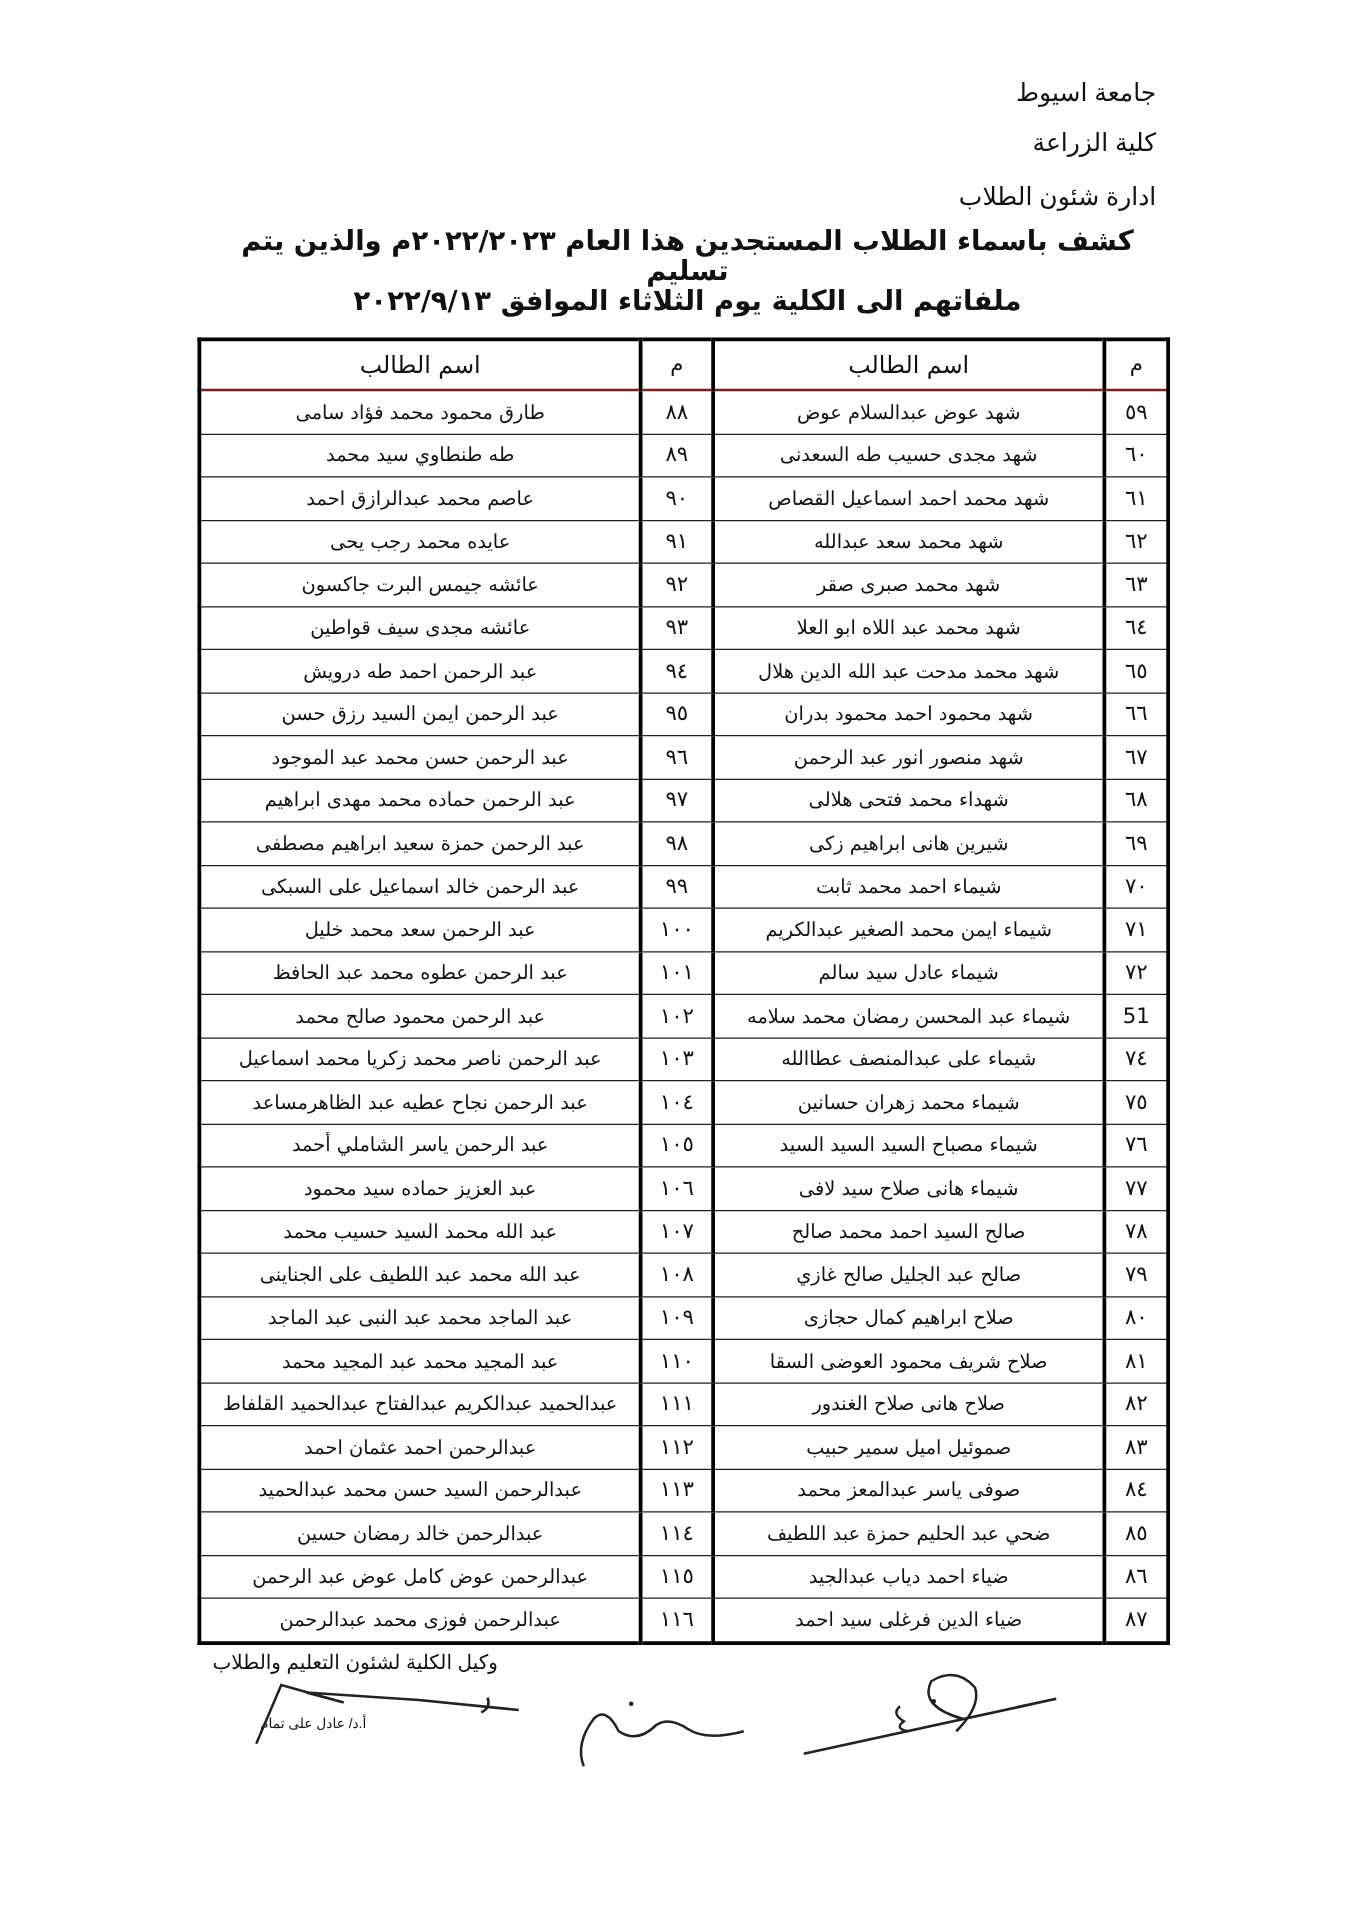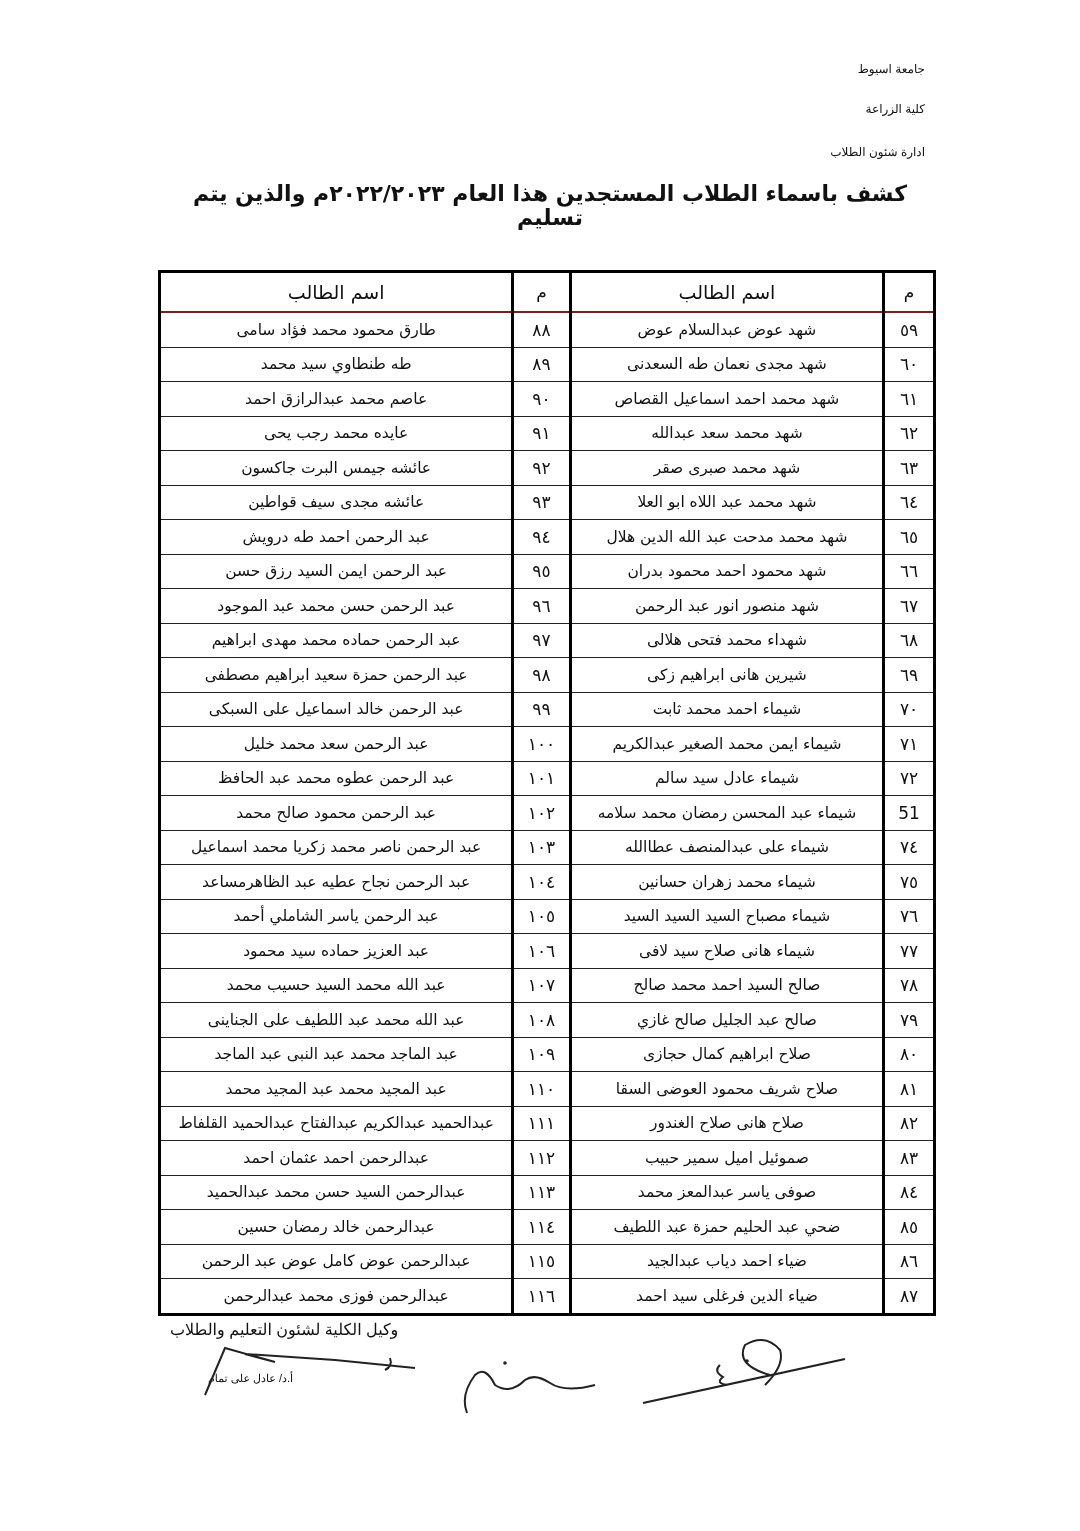--- a/index.html
+++ b/index.html
@@ -2,21 +2,21 @@
 <html><head>
 <meta charset="utf-8">
 <style>
   html, body { margin: 0; padding: 0; }
   body {
     width: 1080px; height: 1531px; background: #ffffff; position: relative;
     font-family: "DejaVu Sans", "Liberation Sans", sans-serif; color: #111;
     overflow: hidden;
   }
   .hdr-line {
-    position: absolute; right: 155px; font-size: 12px; direction: rtl;
+    position: absolute; right: 155px; font-size: 20px; direction: rtl;
     font-family: "Liberation Sans", sans-serif;
   }
   .title {
     position: absolute; left: 170px; width: 760px; top: 182px;
     text-align: center; direction: rtl; font-weight: bold; font-size: 22px; line-height: 24px;
     font-family: "DejaVu Sans", sans-serif;
   }
   table.roster {
     position: absolute; left: 158px; top: 270px; width: 778px;
     border-collapse: collapse; direction: rtl; table-layout: fixed;
@@ -51,20 +51,21 @@
 <body>
 
 <div>
   <div class="hdr-line" style="top:62px;">جامعة اسيوط</div>
   <div class="hdr-line" style="top:102px;">كلية الزراعة</div>
   <div class="hdr-line" style="top:145px;">ادارة شئون الطلاب</div>
 </div>
 
 <div class="title">
   <div>كشف باسماء الطلاب المستجدين هذا العام ٢٠٢٢/٢٠٢٣م والذين يتم تسليم</div>
+  <div>ملفاتهم الى الكلية  يوم الثلاثاء الموافق ٢٠٢٢/٩/١٣</div>
 </div>
 
 <table class="roster" id="roster">
   <colgroup>
     <col class="c-num-r">
       <col class="c-name-r">
       <col class="c-num-l">
       <col class="c-name-l">
   </colgroup>
   <thead>
@@ -77,21 +78,21 @@
   </thead>
   <tbody id="roster-body">
       <tr>
         <td class="num numcol">٥٩</td>
         <td class="name sep">شهد عوض عبدالسلام عوض</td>
         <td class="num numcol">٨٨</td>
         <td class="name">طارق محمود محمد فؤاد سامى</td>
       </tr>
       <tr>
         <td class="num numcol">٦٠</td>
-        <td class="name sep">شهد مجدى نعمان طه السعدنى</td>
+        <td class="name sep">شهد مجدى حسيب طه السعدنى</td>
         <td class="num numcol">٨٩</td>
         <td class="name">طه طنطاوي سيد محمد</td>
       </tr>
       <tr>
         <td class="num numcol">٦١</td>
         <td class="name sep">شهد محمد احمد اسماعيل القصاص</td>
         <td class="num numcol">٩٠</td>
         <td class="name">عاصم محمد عبدالرازق احمد</td>
       </tr>
       <tr>

